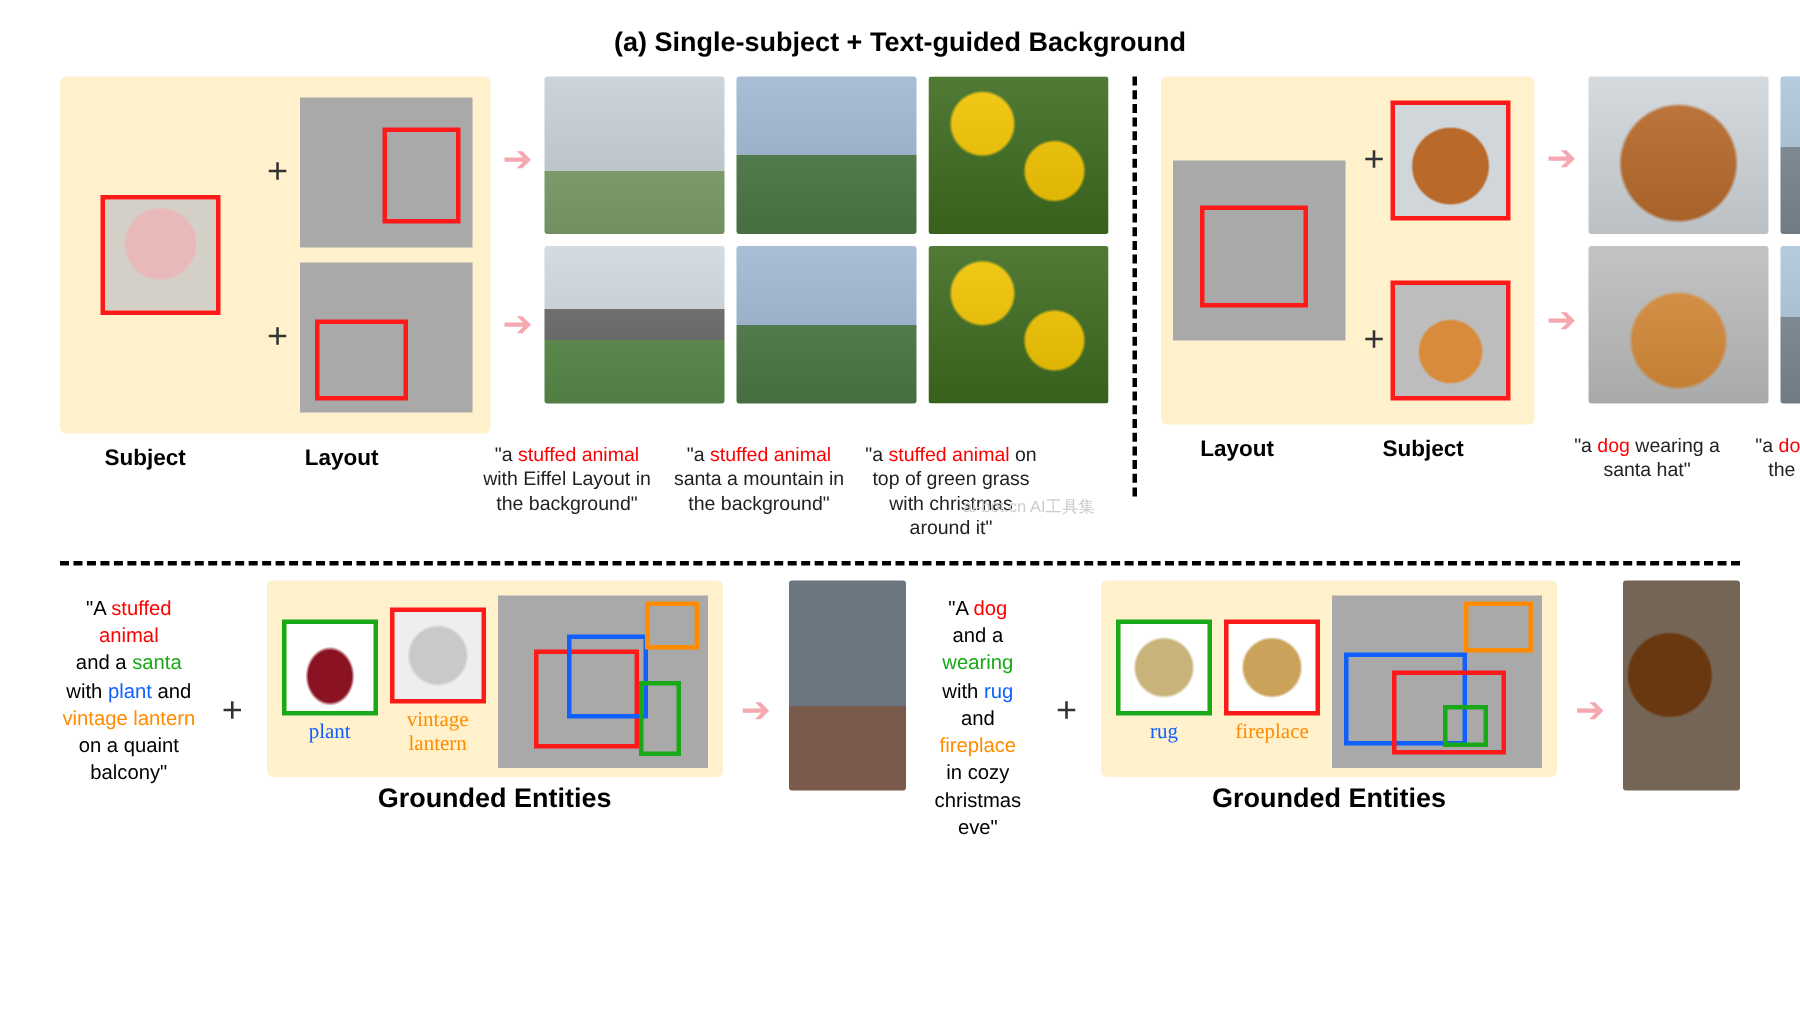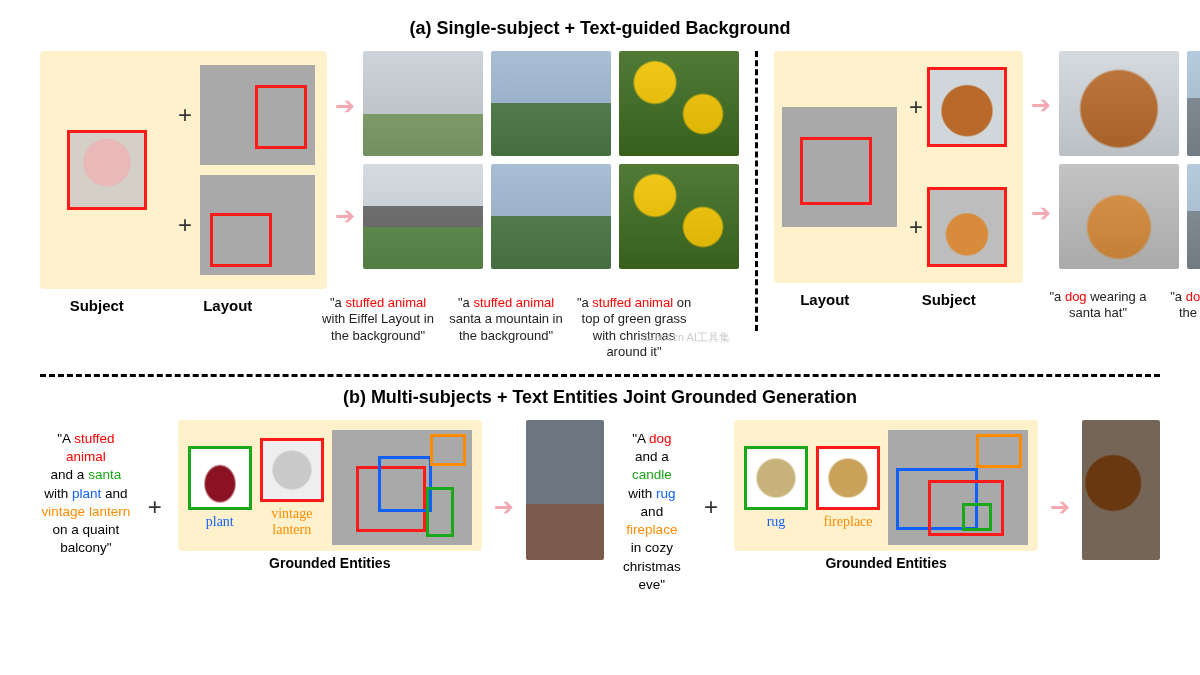--- a/index.html
+++ b/index.html
@@ -201,21 +201,21 @@
   }
   .layout-b {
     width: 140px;
     height: 115px;
     background: #a9a9a9;
     position: relative;
     flex-shrink: 0;
   }
   .grounded-lbl {
     font-weight: 700;
-    font-size: 14px;
+    font-size: 18px;
     text-align: center;
     margin-top: 4px;
   }
   .result-b {
     width: 140px;
     height: 140px;
     background: #8a8070;
     border-radius: 2px;
     position:relative;
     overflow:hidden;
@@ -350,21 +350,20 @@
         <div class="caption-row-right">
           <div class="caption"><span>"a </span><span class="red">dog</span><span> wearing a santa hat"</span></div>
           <div class="caption"><span>"a </span><span class="red">dog</span><span> with a city in the background"</span></div>
         </div>
       </div>
     </div>
   </div>
 
   <hr class="hr-dashed">
 
-  <div class="section-title">(b) Multi-subjects + Text Entities Joint Grounded Generation</div>
 
   <div class="section-b">
 
     <div class="prompt-text">
       <span>"A </span><span class="red">stuffed animal</span><br>
       <span> and a </span><span class="green">santa</span><br>
       <span> with </span><span class="blue">plant</span><span> and </span><br>
       <span class="orange">vintage lantern</span><br>
       <span> on a quaint balcony"</span>
     </div>
@@ -388,21 +387,21 @@
         </div>
       </div>
       <div class="grounded-lbl">Grounded Entities</div>
     </div>
 
     <span class="arrow" style="align-self:center;">➔</span>
     <div class="result-b balcony"></div>
 
     <div class="prompt-text" style="width:130px;">
       <span>"A </span><span class="red">dog</span><br>
-      <span> and a </span><span class="green">candle</span><br>
+      <span> and a </span><span class="green">wearing</span><br>
       <span> with </span><span class="blue">rug</span><br>
       <span> and </span><span class="orange">fireplace</span><br>
       <span> in cozy christmas eve"</span>
     </div>
     <span class="plus" style="align-self:center;">+</span>
 
     <div>
       <div class="cream entities-panel">
         <div class="ent-col">
           <div class="ent-img rug"></div>

